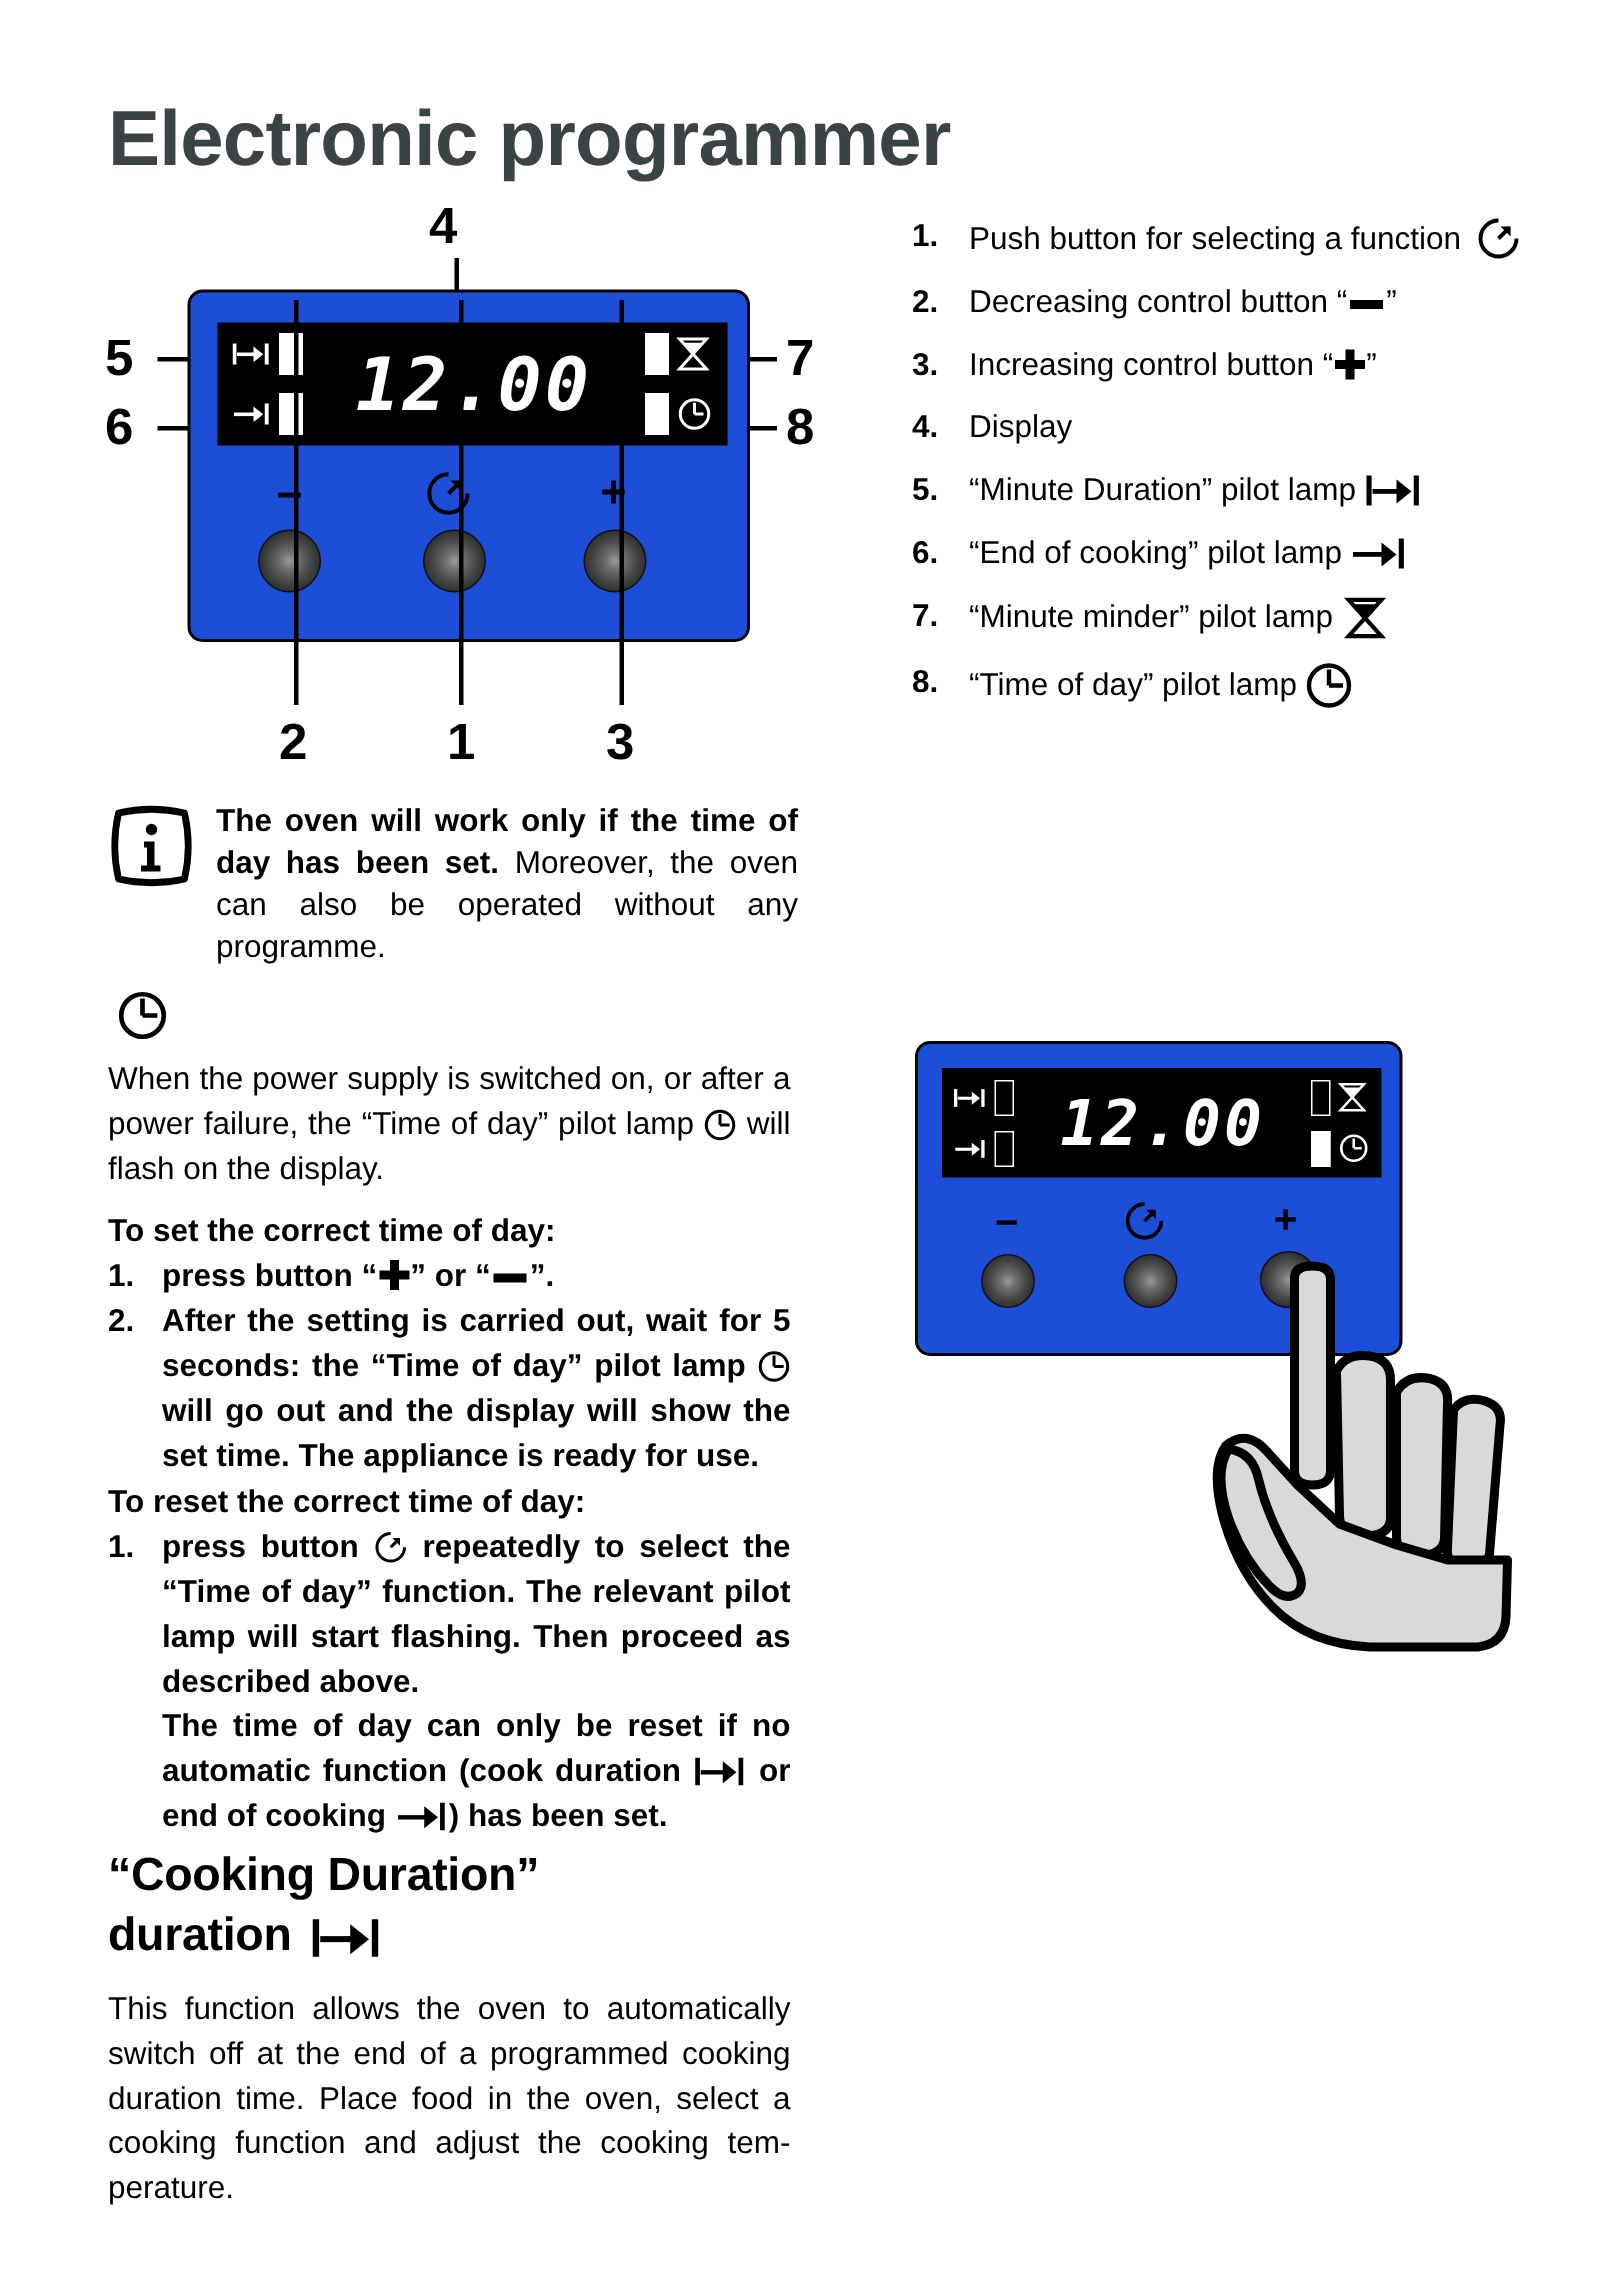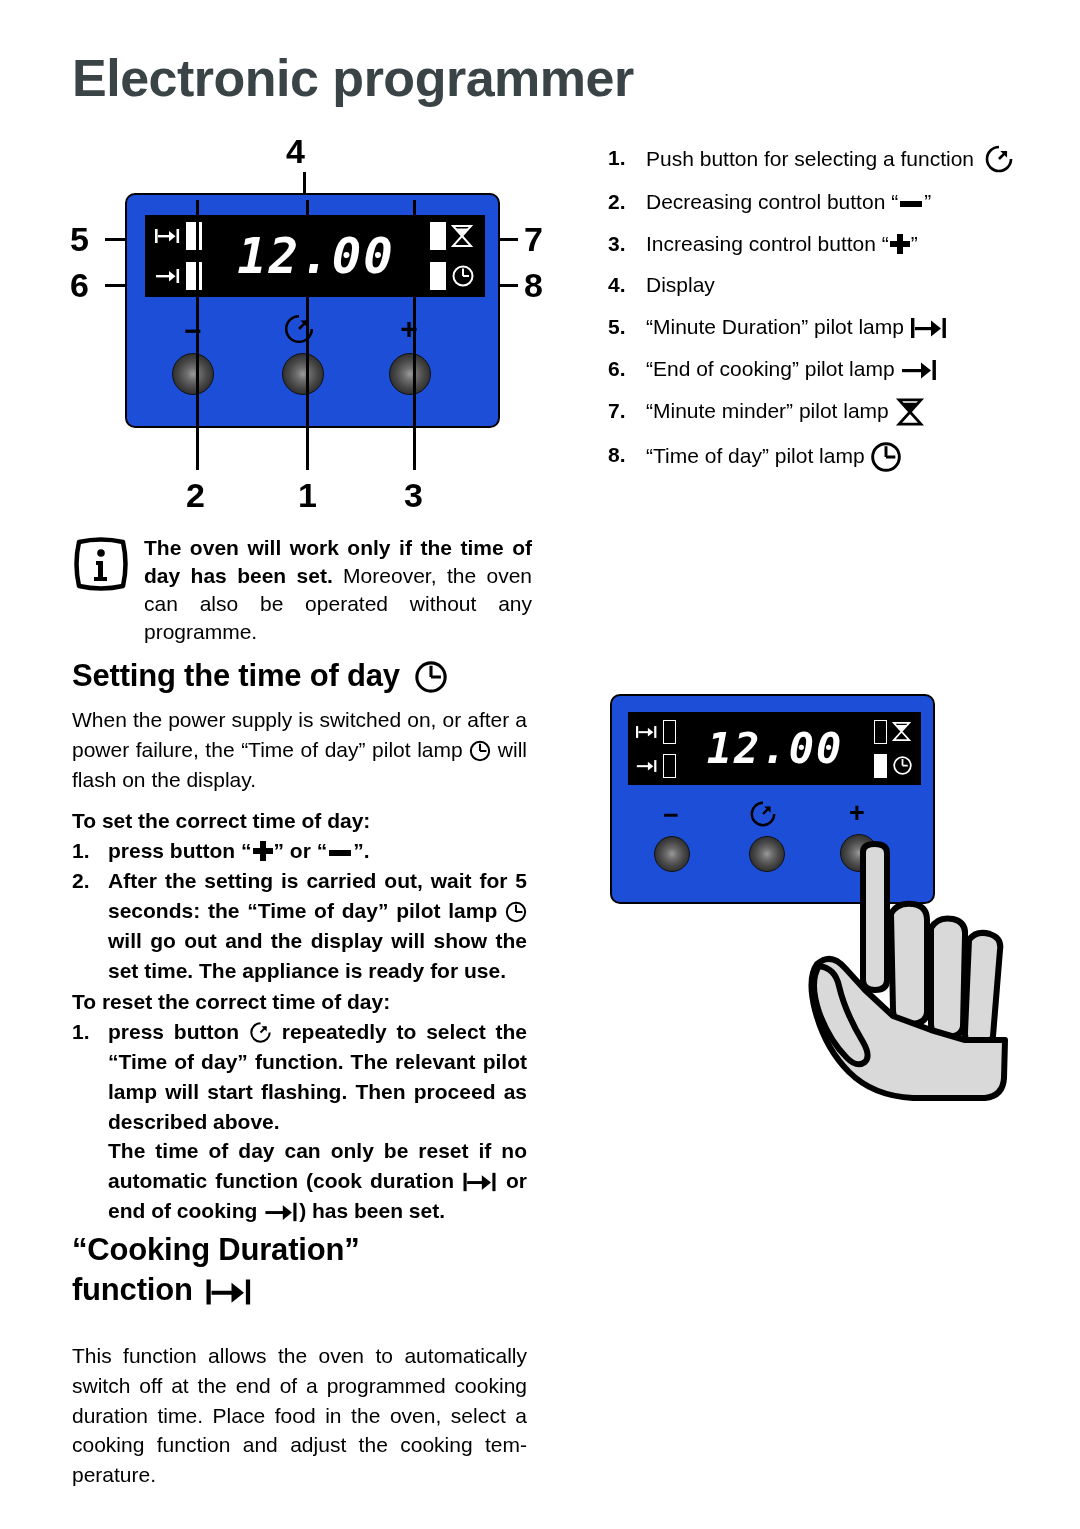--- a/index.html
+++ b/index.html
@@ -11,21 +11,21 @@
     font-family: "Liberation Sans", sans-serif;
     color: #000000;
     position: relative;
     overflow: hidden;
   }
 
   
   .page-title {
     position: absolute;
     left: 72px;
-    top: 48px;
+    top: 63px;
     font-size: 52px;
     font-weight: bold;
     color: #3a4446;
     letter-spacing: -0.5px;
     white-space: nowrap;
   }
 
   
   .ic { display: inline-block; vertical-align: middle; }
 
@@ -142,21 +142,21 @@
 
   
   .body {
     position: absolute;
     width: 455px;
     font-size: 21px;
     line-height: 1.42;
     text-align: justify;
   }
   .body p { margin: 0; }
-  .tight { text-align: justify; text-align-last: left; margin-top: 16px; }
+  .tight { text-align: justify; text-align-last: left; }
   .bold-line { font-weight: bold; }
 
   .ol-item {
     display: flex;
     align-items: flex-start;
   }
   .ol-num { font-weight: bold; width: 36px; flex: none; }
   .ol-body { flex: 1; text-align: justify; }
   .ol-body.last { text-align-last: left; font-weight: bold; }
 
@@ -352,21 +352,20 @@
     <path d="M7 6 Q29 1 51 6 Q56 28 51 50 Q29 55 7 50 Q2 28 7 6 Z" fill="none" stroke="#000" stroke-width="4.5" stroke-linejoin="round"></path>
     <circle cx="29" cy="17" r="3.8" fill="#000"></circle>
     <path d="M24 25 H31 V41 H35 V45 H22 V41 H26 V29 H24 Z" fill="#000"></path>
   </svg>
   <div class="note-text">
     <b>The oven will work only if the time of day has been set.</b><span> Moreover, the oven can also be operated without any programme.</span>
   </div>
 </div>
 
 <div class="h2" style="left:72px; top:656px; width:470px;">
-  <span>Setting the time of day</span>
   <svg class="ic" width="34" height="34" viewBox="0 0 24 24" style="vertical-align:-8px;margin-left:6px;">
     <circle cx="12" cy="12" r="10" fill="none" stroke="#000" stroke-width="2.2"></circle>
     <path d="M12 12 V4 M12 12 H19" stroke="#000" stroke-width="2.2" fill="none"></path>
   </svg>
 </div>
 
 <div class="body" style="left:72px; top:705px;">
   <p><span>When the power supply is switched on, or after a power failure, the “Time of day” pilot lamp </span><svg class="ic" width="22" height="22" viewBox="0 0 24 24" style="vertical-align:-5px;">
         <circle cx="12" cy="12" r="10" fill="none" stroke="#000" stroke-width="2.2"></circle>
         <path d="M12 12 V4 M12 12 H19" stroke="#000" stroke-width="2.2" fill="none"></path>
@@ -483,21 +482,21 @@
 
     <path d="M12 124 Q2 138 10 170 Q20 208 44 232 Q68 256 108 258 L180 258 Q198 256 199 238 L200 200 L160 200 L126 190 L88 176 L60 150 L40 128 Q26 112 12 124 Z"></path>
 
     <path d="M14 126 Q4 142 14 172 Q24 200 42 218 Q52 228 60 222 Q66 216 58 202 Q40 172 34 146 Q30 128 14 126 Z"></path>
   </g>
 </svg>
 
 <div class="h2" style="left:72px; top:1230px; width:470px;">
   <div>“Cooking Duration”</div>
   <div>
-    <span>function</span>
+    <span>duration</span>
     <svg class="ic" width="48" height="30" viewBox="0 0 38 24" style="vertical-align:-7px;margin-left:4px;">
       <rect x="1" y="2" width="3.4" height="20" fill="#000"></rect>
       <rect x="5" y="11" width="22" height="3.2" fill="#000"></rect>
       <path d="M21 4.6 L31 12.6 L21 20.6 Z" fill="#000"></path>
       <rect x="32.5" y="2" width="3.4" height="20" fill="#000"></rect>
     </svg>
   </div>
 </div>
 
 <div class="body tight" style="left:72px; top:1325px;">This function allows the oven to automatically switch off at the end of a programmed cooking duration time. Place  food in the oven, select a cooking function and adjust the cooking tem-perature.</div>

